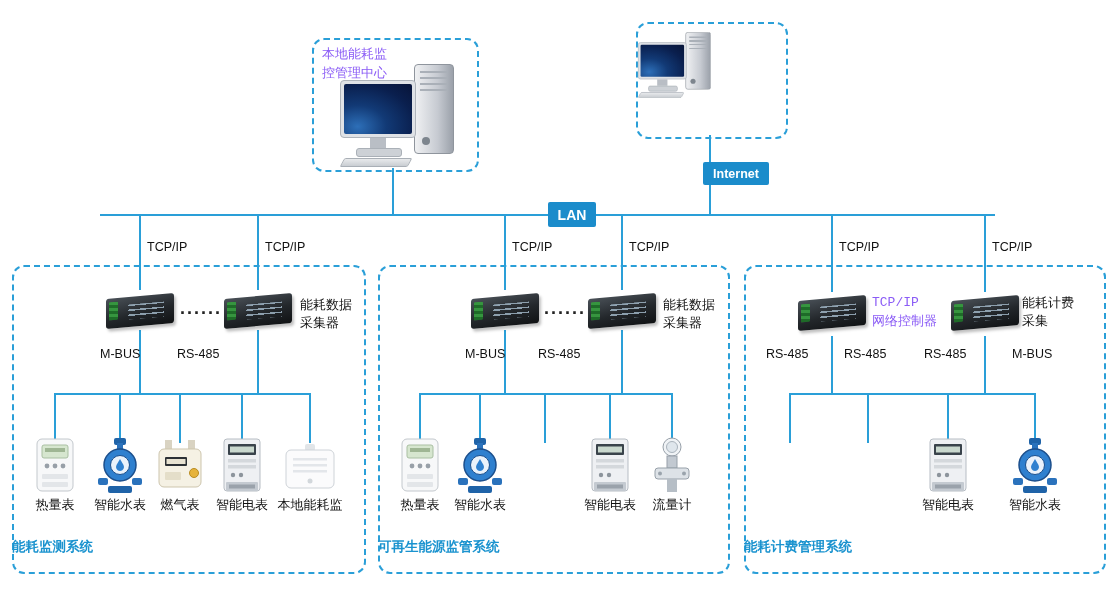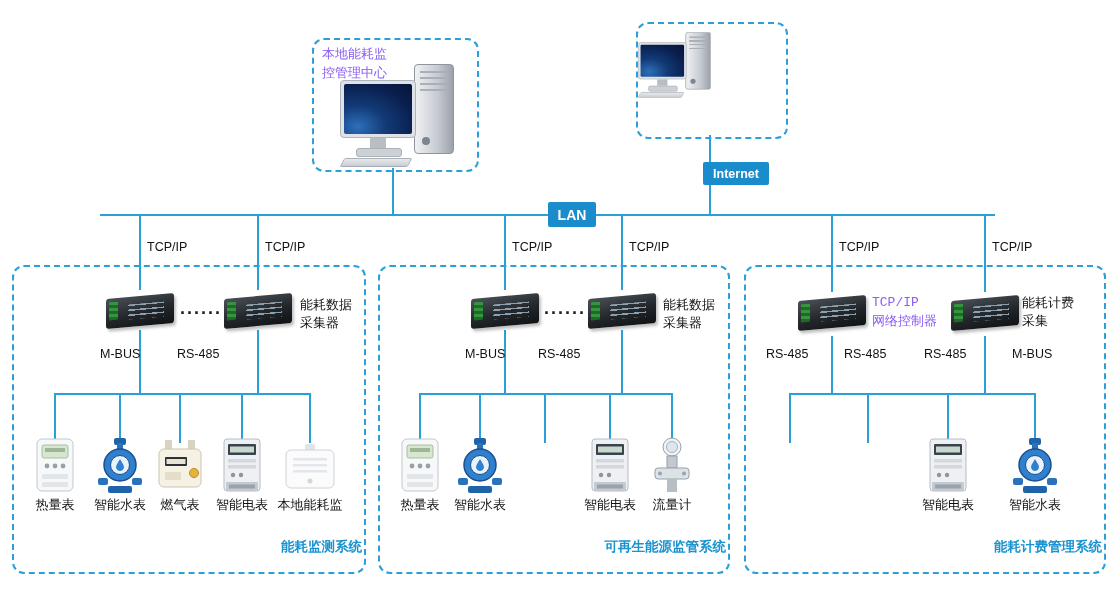--- a/index.html
+++ b/index.html
@@ -8,21 +8,21 @@
     font-family:"Liberation Sans","DejaVu Sans",sans-serif;color:#111;
   }
   .hl{position:absolute;height:2px;background:var(--line,#2a9fd8);}
   .vl{position:absolute;width:2px;background:var(--line,#2a9fd8);}
   .dbox{position:absolute;border:2px dashed var(--line,#2a9fd8);border-radius:12px;background:transparent;}
   .badge{position:absolute;background:var(--badge,#1b8ccb);color:#fff;font-weight:bold;
     display:flex;align-items:center;justify-content:center;z-index:3;border-radius:2px;}
   .slabel{position:absolute;font-size:12.5px;color:#111;white-space:nowrap;z-index:2;}
   .blocktext{position:absolute;font-size:13px;line-height:1.45;color:#8b5cf6;z-index:2;font-family:Liberation Mono, monospace;}
   .blocktext span{display:block;white-space:nowrap;}
-  .sysname{position:absolute;text-align:right;font-weight:bold;font-size:13.5px;color:var(--system,#1b93cf);z-index:2;}
+  .sysname{position:absolute;text-align:left;font-weight:bold;font-size:13.5px;color:var(--system,#1b93cf);z-index:2;}
   .dots{position:absolute;font-weight:bold;font-size:18px;letter-spacing:2px;color:#222;z-index:2;}
   .wraplabel{position:absolute;font-size:13px;line-height:1.35;color:#111;z-index:2;}
 
   
   .pc{position:absolute;width:120px;height:102px;z-index:2;}
   .pc .tower{position:absolute;left:74px;top:0;width:38px;height:88px;border-radius:4px;
     background:linear-gradient(90deg,#f0f1f3,#c6cad1 60%,#9ba1aa);border:1px solid #8f959d;}
   .pc .tower:before{content:"";position:absolute;left:5px;top:6px;right:5px;height:22px;
     background:repeating-linear-gradient(#aab0b8 0 2px,transparent 2px 6px);}
   .pc .tower:after{content:"";position:absolute;left:7px;bottom:8px;width:8px;height:8px;border-radius:50%;background:#7d858e;}

